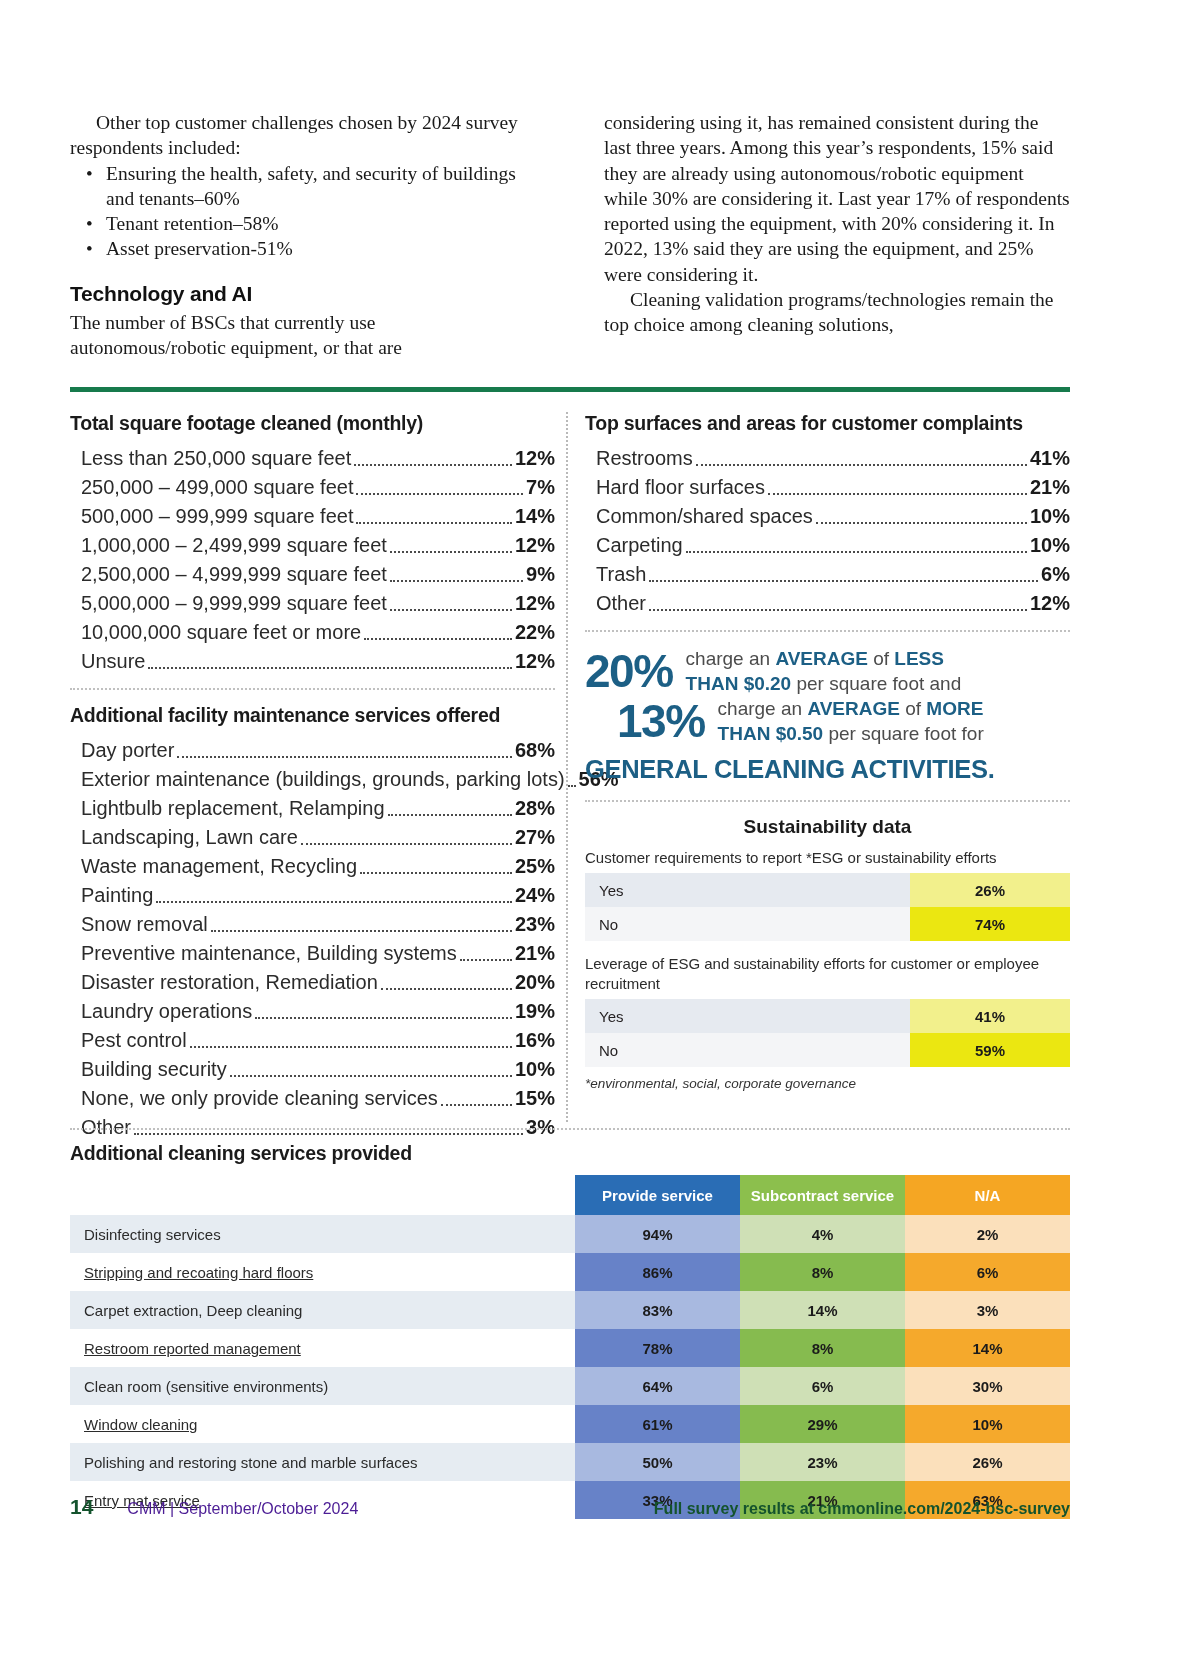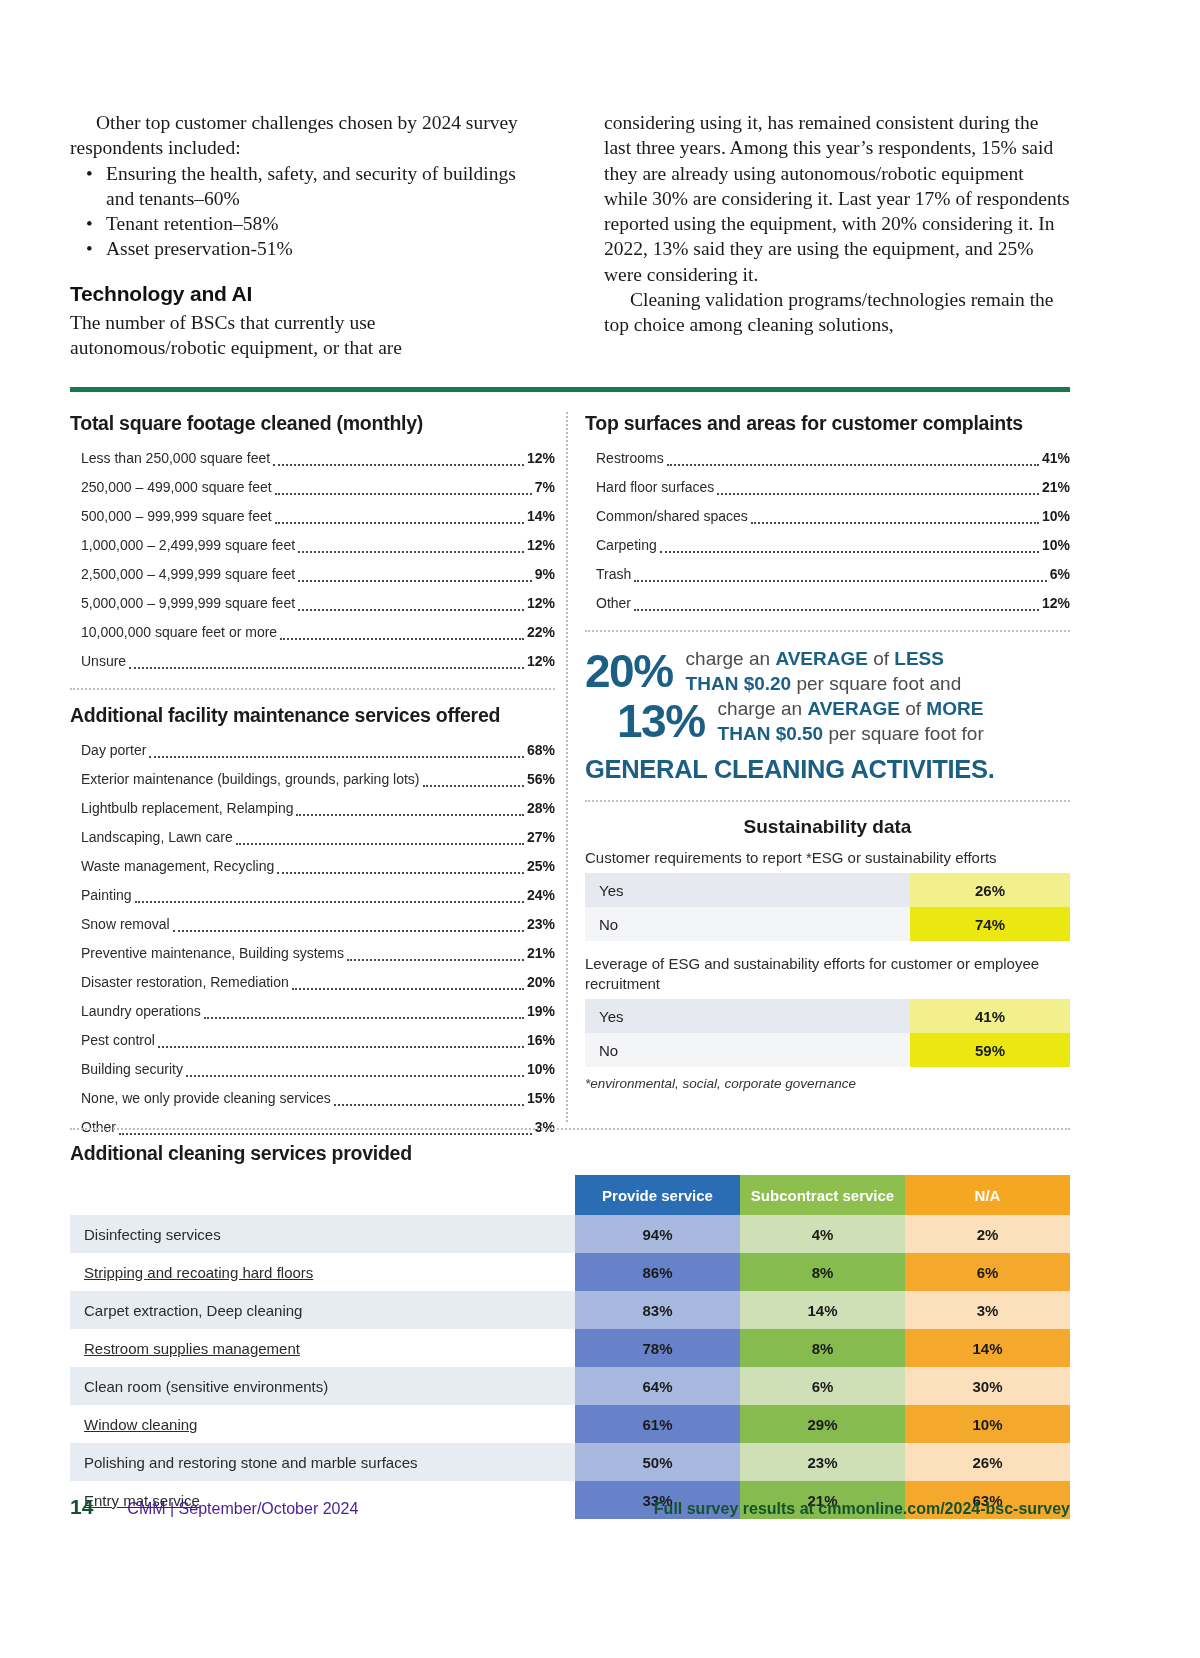--- a/index.html
+++ b/index.html
@@ -31,21 +31,21 @@
   
   .datacol-left{position:absolute;left:70px;top:412px;width:485px;}
   .datacol-right{position:absolute;left:585px;top:412px;width:485px;}
   .vdivider{position:absolute;left:566px;top:412px;width:0;height:710px;
             border-left:2px dotted #b9b9b9;}
 
   h2.blk{font-size:19.5px;font-weight:bold;margin:0 0 9px 0;letter-spacing:-.25px;color:#1b1b1b;
          font-family:"Liberation Sans", sans-serif;}
 
   .dotlist{list-style:none;margin:0;padding:0;}
-  .dotrow{display:flex;align-items:flex-end;font-size:14px;line-height:29px;color:#2b2b2b;padding-left:11px;}
+  .dotrow{display:flex;align-items:flex-end;font-size:20px;line-height:29px;color:#2b2b2b;padding-left:11px;}
   .dotrow .lbl{white-space:nowrap;}
   .dotrow .leader{flex:1;border-bottom:2.2px dotted #4a4a4a;margin:0 3px 7px 3px;min-width:8px;}
   .dotrow .val{font-weight:bold;white-space:nowrap;color:#1b1b1b;}
 
   .hdiv{border-top:2px dotted #c0c0c0;margin:12px 0 14px 0;}
 
   
   .statblock{margin-top:14px;padding:0 0 4px 0;}
   .statline{display:flex;align-items:center;}
   .bignum{font-size:46px;font-weight:bold;letter-spacing:-1.5px;line-height:1;color:#1c5f85;}
@@ -372,21 +372,21 @@
             <td class="num s">8%</td>
             <td class="num n">6%</td>
           </tr>
           <tr class="lite">
             <td class="name">Carpet extraction, Deep cleaning</td>
             <td class="num p">83%</td>
             <td class="num s">14%</td>
             <td class="num n">3%</td>
           </tr>
           <tr class="dark">
-            <td class="name">Restroom supplies management</td>
+            <td class="name">Restroom reported management</td>
             <td class="num p">78%</td>
             <td class="num s">8%</td>
             <td class="num n">14%</td>
           </tr>
           <tr class="lite">
             <td class="name">Clean room (sensitive environments)</td>
             <td class="num p">64%</td>
             <td class="num s">6%</td>
             <td class="num n">30%</td>
           </tr>

